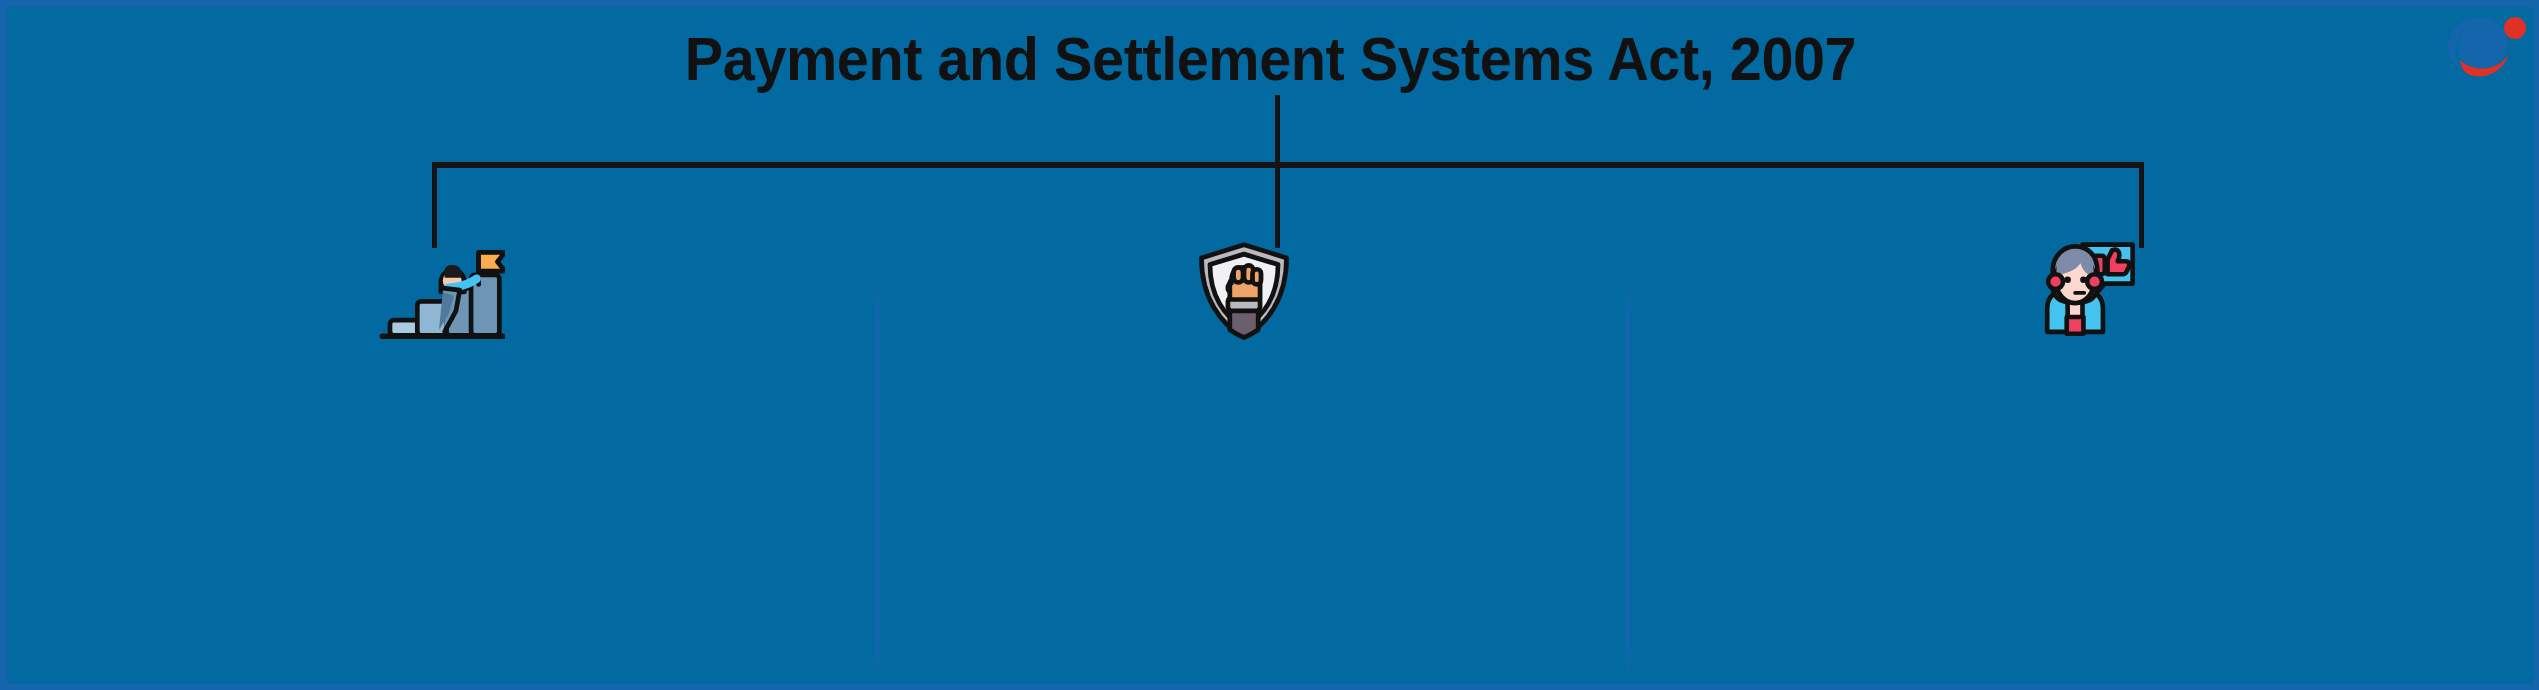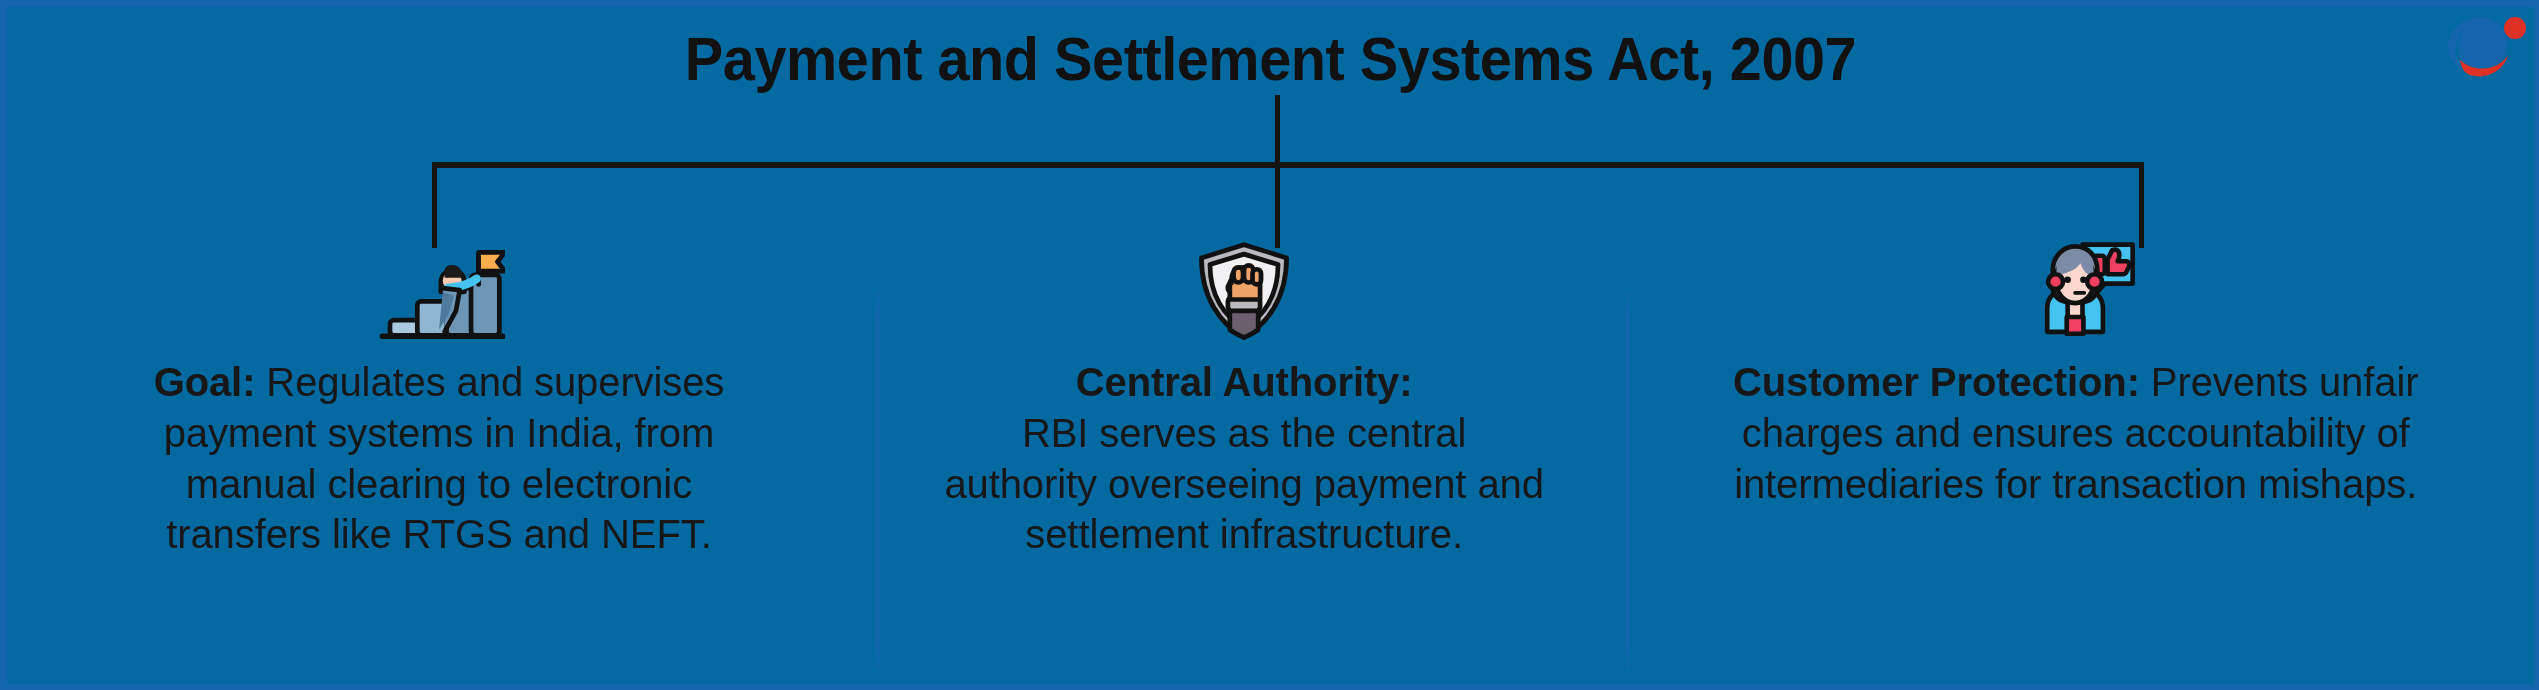--- a/index.html
+++ b/index.html
@@ -153,44 +153,38 @@
             <path d="M112 14 L140 14 L132 24 L140 34 L112 34 Z" fill="#f9ad4d"></path>
             <path d="M72 46 C72 38 78 33 85 33 C92 33 97 38 97 46 L97 56 L72 56 Z" fill="#1b1b1b"></path>
             <circle cx="84" cy="44" r="10" fill="#f5c9ae" stroke="none"></circle>
             <path d="M76 33 C76 25 94 25 94 36 L94 41 L76 41 Z" fill="#1b1b1b" stroke="none"></path>
             <path d="M79 52 C86 50 96 52 110 42" stroke="#45c3f0" stroke-width="9" fill="none"></path>
             <path d="M74 52 L92 54 L88 76 L76 98" fill="#6d95b5"></path>
             <path d="M74 56 L86 60 L80 80 L70 96" fill="#4f7a9c" stroke="none"></path>
           </g>
         </svg>
       </div>
-      <div class="col-text">
-        <b>Goal:</b><span> Regulates and supervises payment systems in India, from manual clearing to electronic transfers like RTGS and NEFT.</span>
-      </div>
     </div>
 
     <div class="col col-2">
       <div class="icon-slot">
         <svg viewBox="0 0 110 110" width="104" height="104" aria-hidden="true">
           <g stroke="#111" stroke-width="5" stroke-linejoin="round">
             <path d="M55 6 L100 20 C100 62 80 90 55 104 C30 90 10 62 10 20 Z" fill="#b9b9bf"></path>
             <path d="M55 16 L91 27 C91 60 76 82 55 94 C34 82 19 60 19 27 Z" fill="#f1f1f3"></path>
             <path d="M38 94 L72 94 C66 99 61 102 55 104 C49 102 44 99 38 94 Z" fill="#6b5f6e" stroke="none"></path>
             <path d="M40 70 L70 70 L70 96 C64 100 58 103 55 104 C52 103 46 100 40 96 Z" fill="#6b5f6e"></path>
             <rect x="38" y="62" width="34" height="14" rx="4" fill="#b9b9bf"></rect>
             <path d="M42 42 C42 34 48 30 55 30 C66 30 72 35 72 44 L72 64 L40 64 L40 46 Z" fill="#f0a368"></path>
             <rect x="44" y="30" width="10" height="16" rx="5" fill="#f0a368"></rect>
             <rect x="55" y="28" width="10" height="18" rx="5" fill="#f0a368"></rect>
             <rect x="64" y="32" width="9" height="16" rx="4.5" fill="#f0a368"></rect>
             <path d="M44 46 C38 46 36 52 40 56" fill="none"></path>
           </g>
         </svg>
-      </div>
-      <div class="col-text">
-        <b class="label-block">Central Authority:</b><span>RBI serves as the central authority overseeing payment and settlement infrastructure.</span>
       </div>
     </div>
 
     <div class="col col-3">
       <div class="icon-slot">
         <svg viewBox="0 0 130 112" width="122" height="104" aria-hidden="true">
           <g stroke="#111" stroke-width="5" stroke-linejoin="round">
             <path d="M72 6 L126 6 L126 48 L96 48 L84 62 L84 48 L72 48 Z" fill="#45c3f0"></path>
             <rect x="84" y="18" width="12" height="20" rx="3" fill="#ef4062"></rect>
             <path d="M99 38 L99 22 L104 12 C110 10 113 14 111 21 L110 24 L119 24 C122 24 123 27 122 30 L119 36 C118 38 116 38 114 38 Z" fill="#ef4062"></path>
@@ -201,19 +195,16 @@
             <ellipse cx="64" cy="44" rx="21" ry="25" fill="#fbd7cd"></ellipse>
             <path d="M44 30 C46 16 56 10 66 12 C78 14 84 22 84 34 L84 40 C78 40 72 34 70 26 C64 34 54 38 44 38 Z" fill="#7d8aa8" stroke="none"></path>
             <circle cx="43" cy="46" r="8" fill="#ef4062"></circle>
             <circle cx="85" cy="46" r="8" fill="#ef4062"></circle>
             <circle cx="56" cy="44" r="3.5" fill="#111" stroke="none"></circle>
             <circle cx="73" cy="44" r="3.5" fill="#111" stroke="none"></circle>
             <path d="M64 58 L74 58" stroke="#111" stroke-width="4" stroke-linecap="round" fill="none"></path>
           </g>
         </svg>
       </div>
-      <div class="col-text">
-        <b>Customer Protection:</b><span> Prevents unfair charges and ensures accountability of intermediaries for transaction mishaps.</span>
-      </div>
     </div>
 
   </div>
 </div>
 
 </body></html>

